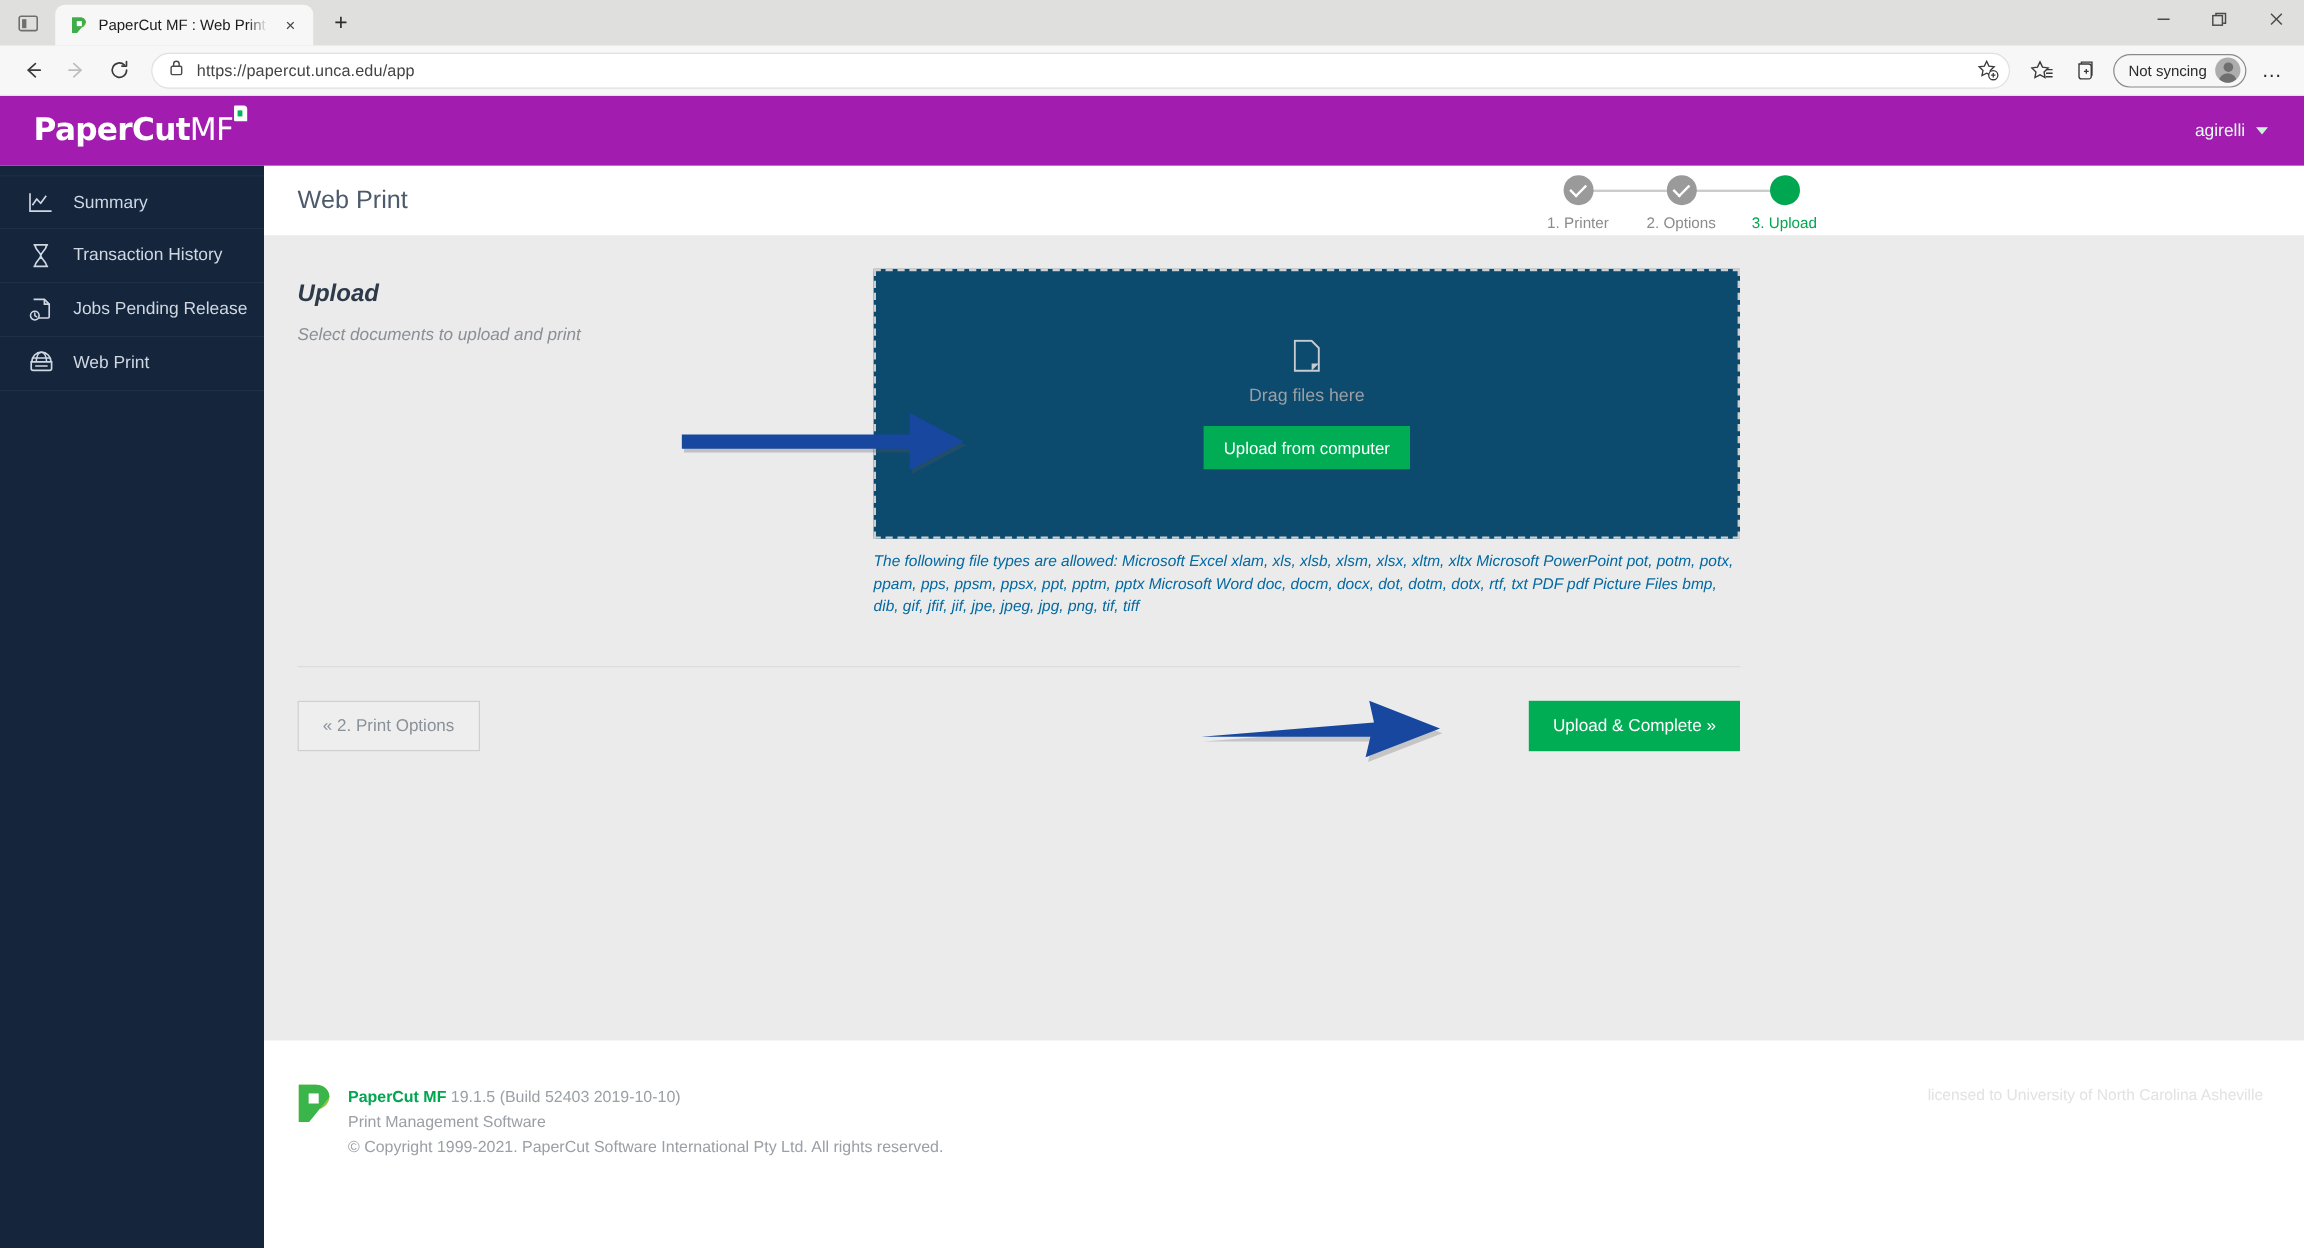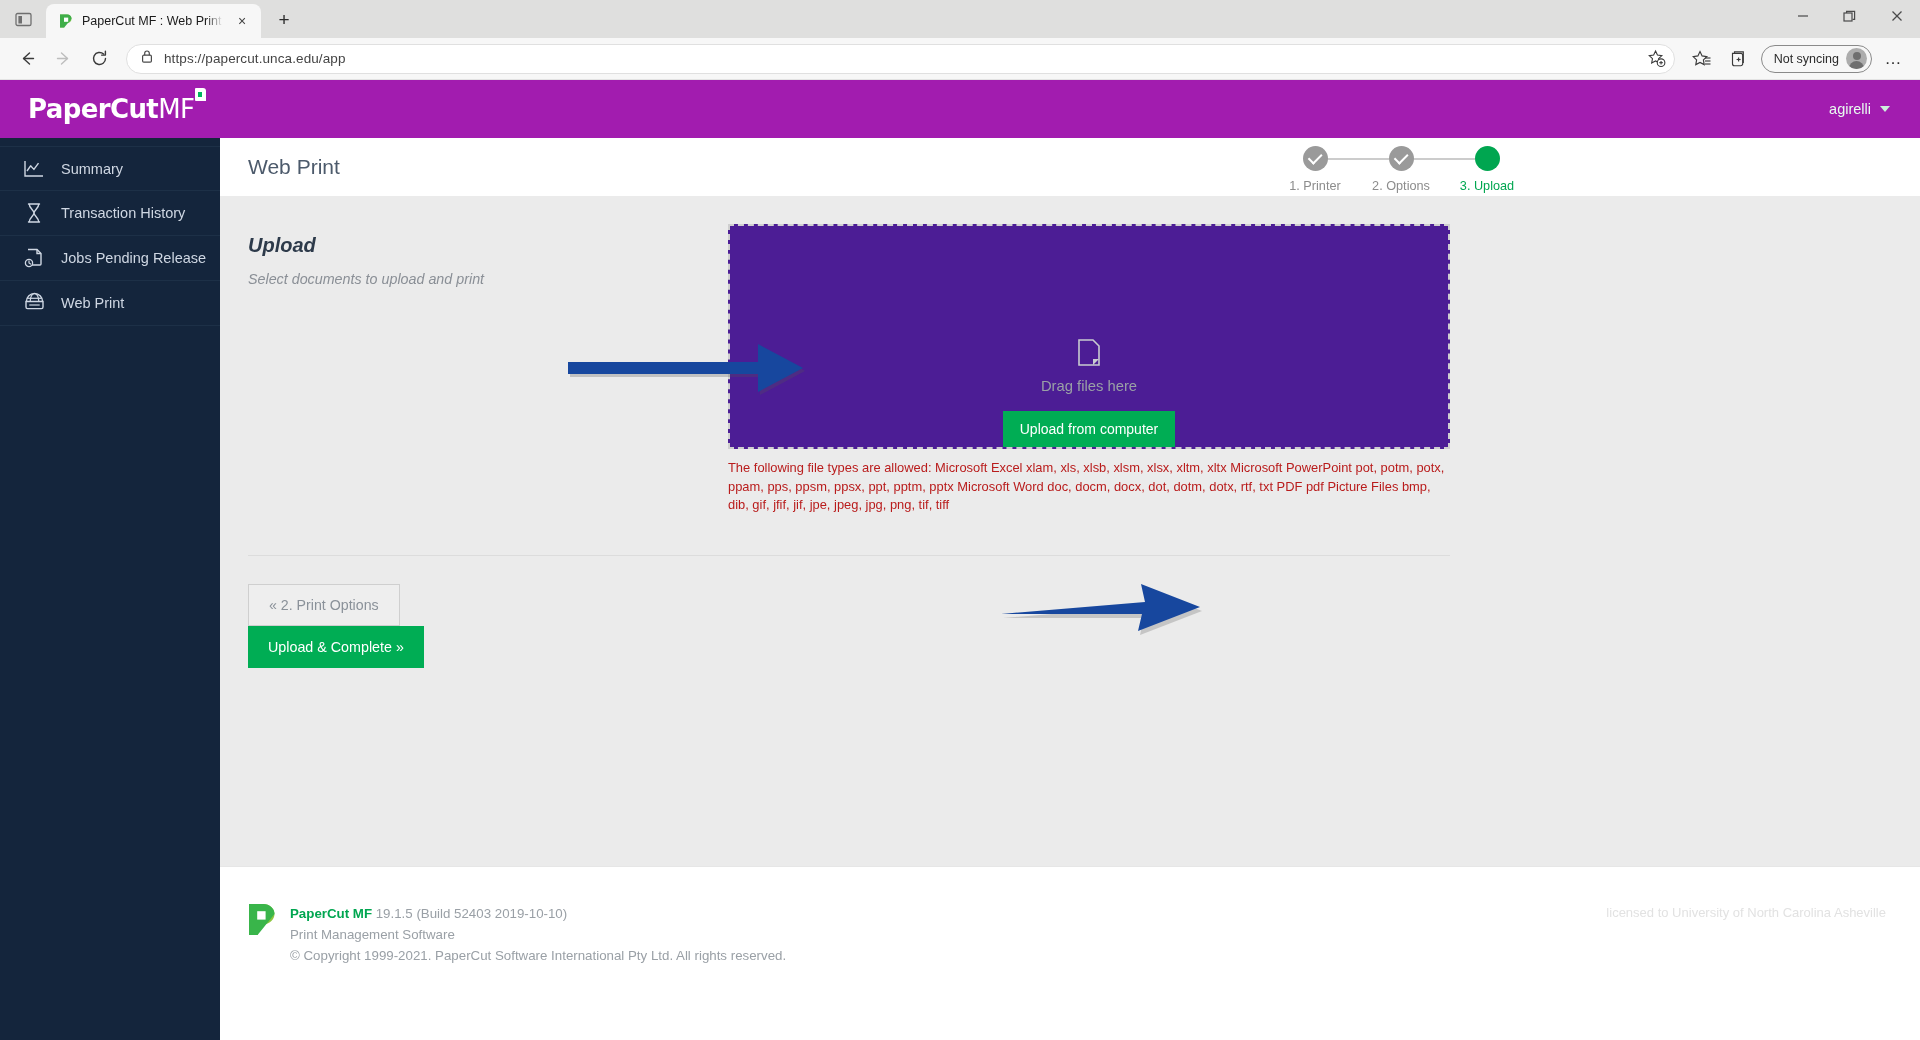--- a/index.html
+++ b/index.html
@@ -169,40 +169,41 @@
 
   .panel { flex: 1; padding: 28px 30px 0 28px; position: relative; }
 
   .upload-row { display: flex; }
   .upload-left { width: 480px; flex: none; padding-top: 10px; font-style: italic; }
   .upload-left h2 { margin: 0 0 14px 0; font-size: 20px; color: #2d3a4a; font-weight: 700; }
   .upload-left p { margin: 0; font-size: 14.3px; color: #8a8f96; }
 
   .dropzone-wrap { flex: 1; max-width: 722px; }
   .dropzone {
-    height: 225px; border: 2px dashed #cfcfcf; background: #4c1d95;
-    display: flex; flex-direction: column; align-items: center; justify-content: flex-end;
+    height: 225px; border: 2px dashed #cfcfcf; background: #0c4a6e;
+    display: flex; flex-direction: column; align-items: center; justify-content: center;
     position: relative;
   }
   .file-ico { width: 22px; height: 27px; position: relative; margin-bottom: 12px; }
   .drag-text { font-size: 14.8px; color: #9aa0a6; margin-bottom: 17px; }
   .btn-upload-computer {
     background: #00ad54; color: #ffffff; border: none; font-size: 14px;
     padding: 10px 17px; cursor: pointer; font-family: "Liberation Sans", sans-serif;
   }
   .filetypes {
-    margin-top: 10px; font-size: 12.9px; color: #b91c1c; line-height: 1.45;
+    margin-top: 10px; font-size: 12.9px; color: #0369a1; line-height: 1.45;
     max-width: 722px;
+    font-style: italic;
   }
 
   .divider { height: 1px; background: #dcdcdc; margin: 40px 0 0 0; max-width: 1202px; }
 
   .actions {
-    display: flex; align-items: flex-start; justify-content: space-between;
-    margin-top: 28px; max-width: 1202px; position: relative; flex-direction: column;
+    display: flex; align-items: flex-end; justify-content: space-between;
+    margin-top: 28px; max-width: 1202px; position: relative;
   }
   .btn-back {
     background: #eeeeee; border: 1px solid #cfcfcf; color: #8a9199;
     font-size: 14.2px; padding: 12px 20px; cursor: pointer;
     font-family: "Liberation Sans", sans-serif;
   }
   .btn-complete {
     background: #00ad54; color: #ffffff; border: none; font-size: 14.3px;
     padding: 13px 20px; cursor: pointer; font-family: "Liberation Sans", sans-serif;
   }

